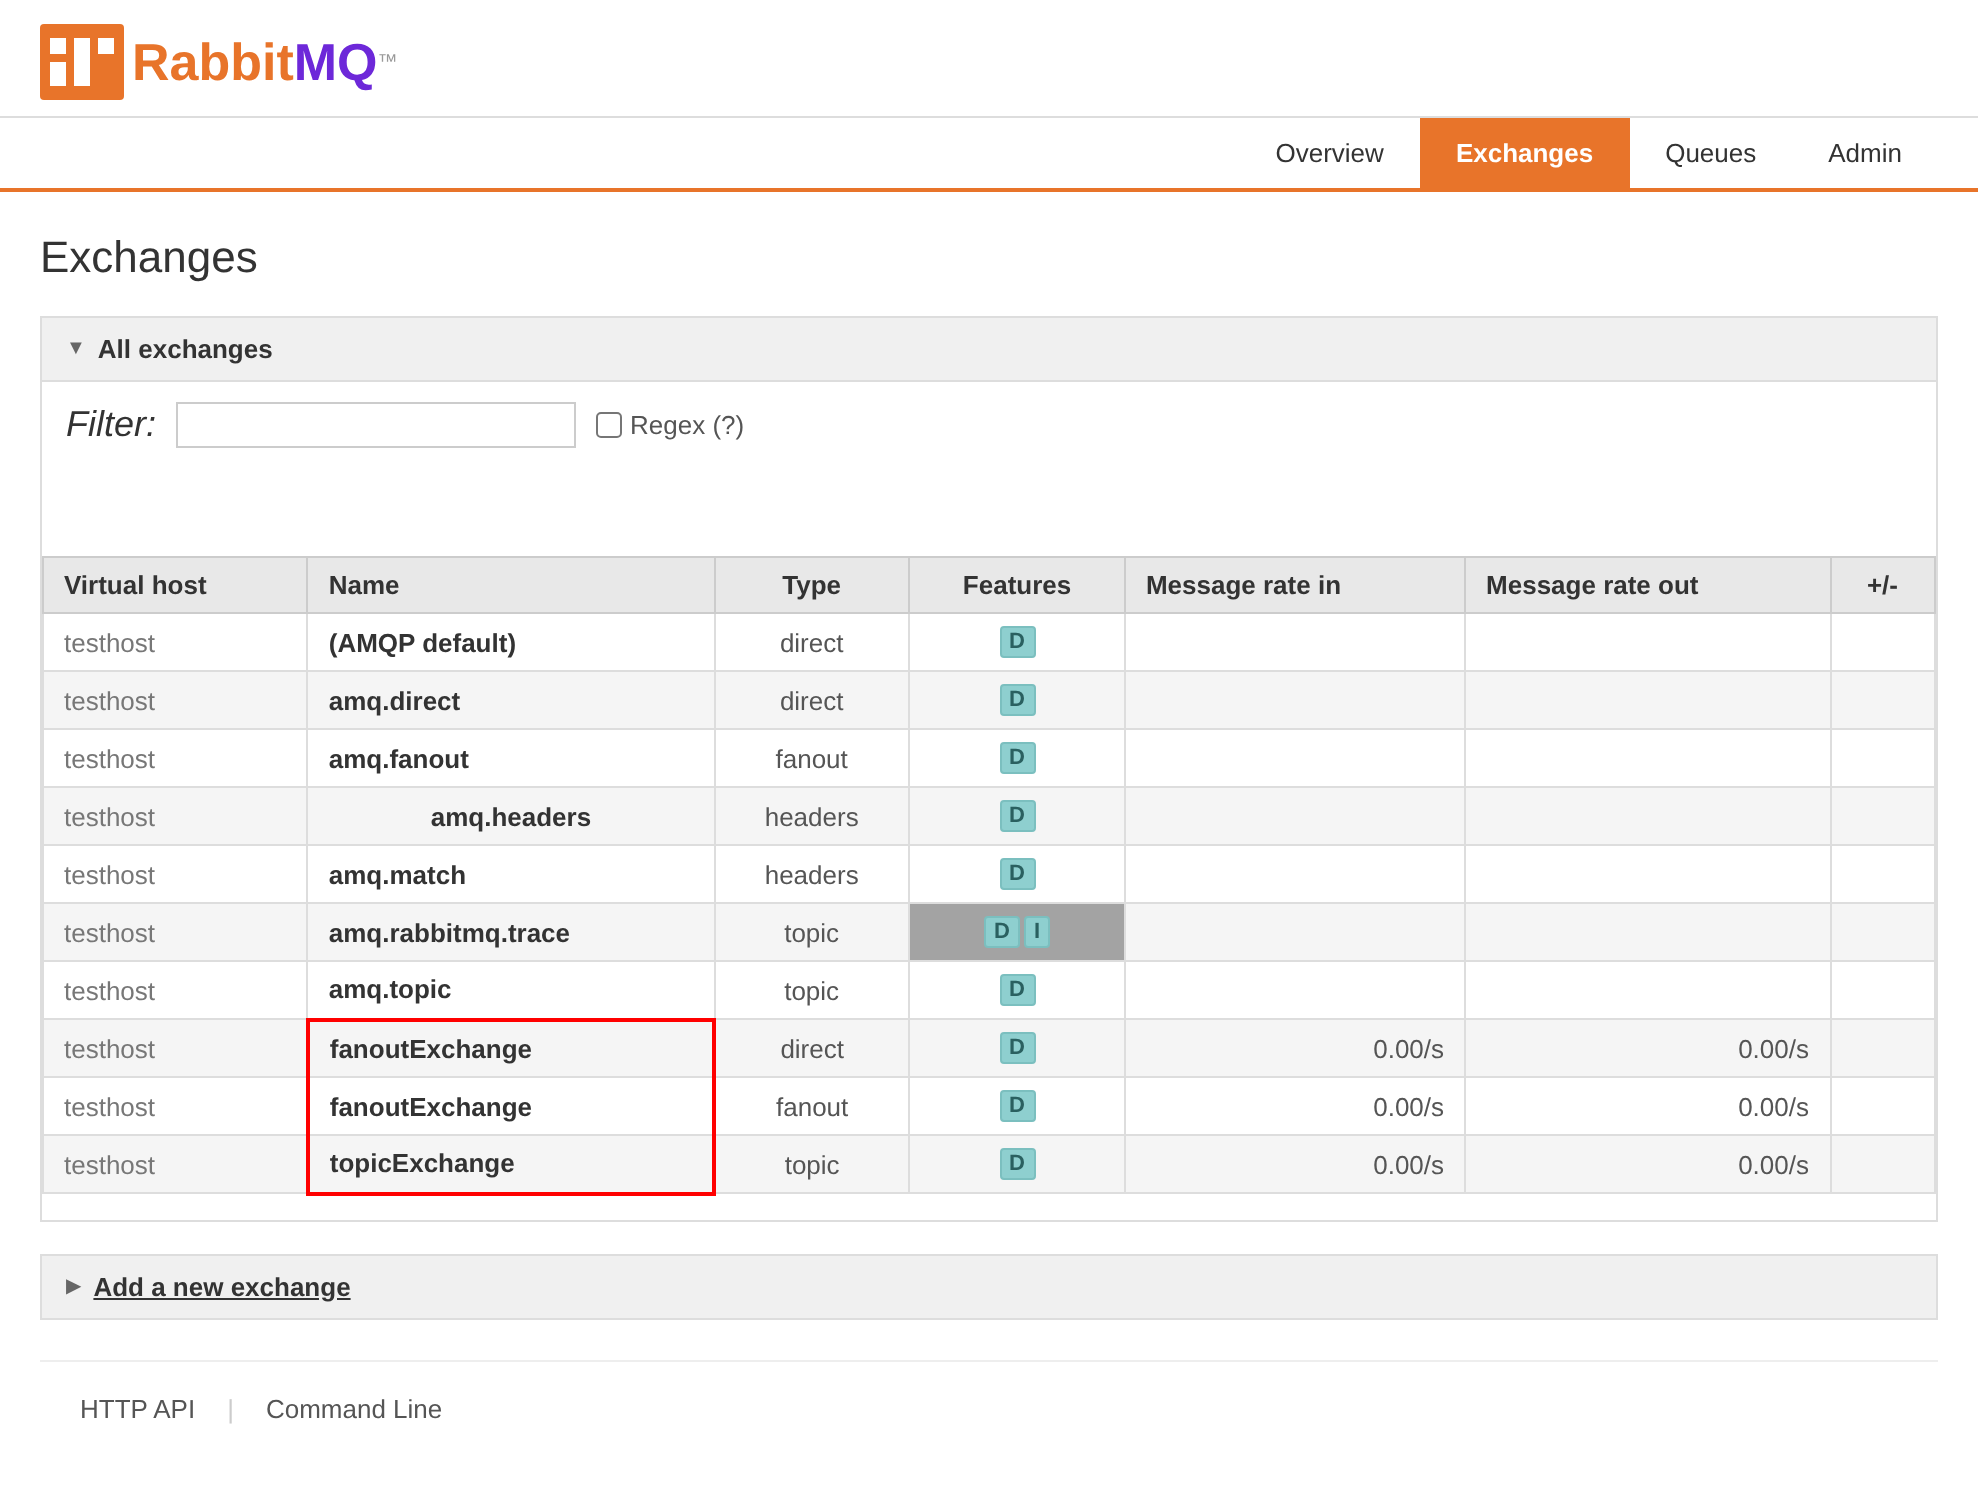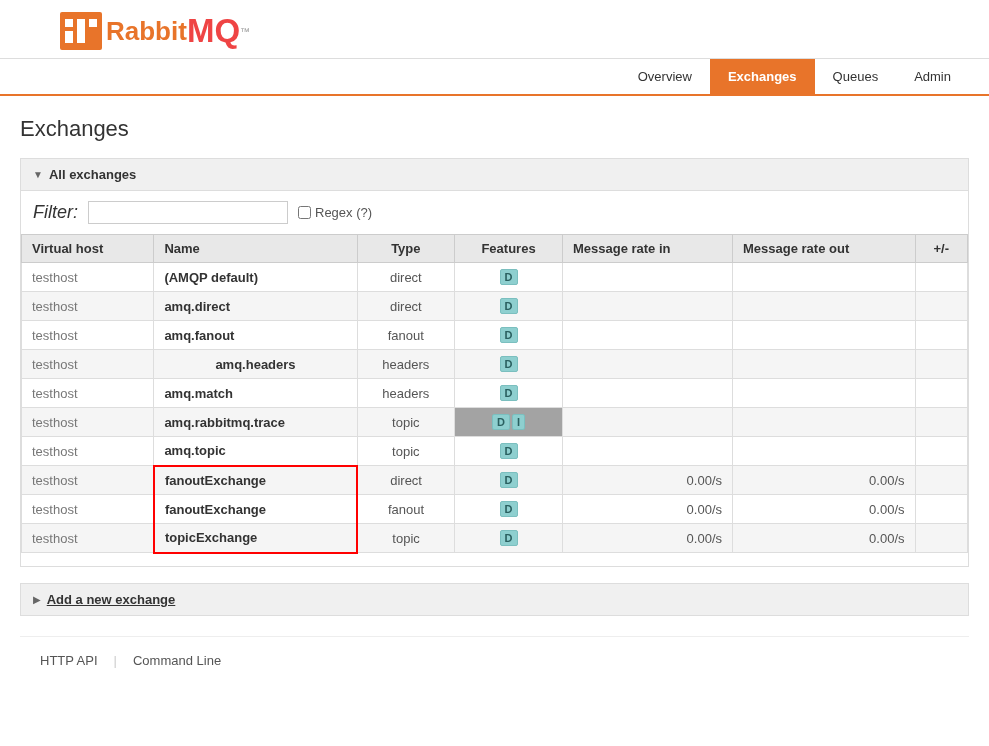--- a/index.html
+++ b/index.html
@@ -1,20 +1,20 @@
 <!DOCTYPE html>
 <html><head>
   <meta charset="utf-8">
   <style>
     * { box-sizing: border-box; margin: 0; padding: 0; }
     body { font-family: Arial, sans-serif; font-size: 13px; color: #333; background: #fff; }
 
     
     .header { padding: 12px 20px 8px; border-bottom: 1px solid #ddd; }
-    .logo { display: flex; align-items: center; margin-left: 40px; }
+    .logo { display: flex; align-items: center; }
 
     
     .nav { display: flex; align-items: center; padding: 0 20px; border-bottom: 2px solid #e8742a; background: #fff; justify-content: flex-end; }
     .nav-item { padding: 10px 18px; font-size: 13px; color: #333; cursor: pointer; text-decoration: none; font-weight: normal; }
     .nav-item.active { background: #e8742a; color: #fff; font-weight: bold; }
 
     
     .content { padding: 20px 20px; }
     .page-title { font-size: 22px; font-weight: normal; color: #333; margin-bottom: 16px; }
 
@@ -86,21 +86,21 @@
     <div class="logo">
 
       <svg width="42" height="38" viewBox="0 0 42 38">
         <rect width="42" height="38" rx="2" fill="#e8742a"></rect>
         <rect x="5" y="7" width="8" height="8" fill="white"></rect>
         <rect x="5" y="19" width="8" height="12" fill="white"></rect>
         <rect x="17" y="7" width="8" height="24" fill="white"></rect>
         <rect x="29" y="7" width="8" height="8" fill="white"></rect>
       </svg>
       <span style="font-size:26px; font-weight:bold; color:#e8742a; margin-left:4px;">Rabbit</span>
-        <span style="font-size:33px; font-weight:bold; color:#ef4444;">MQ</span>
+        <span style="font-size:26px; font-weight:bold; color:#6d28d9;">MQ</span>
         <span style="font-size:10px; color:#999; vertical-align:super;">™</span>
     </div>
   </div>
 
   <nav class="nav">
     <a class="nav-item">Overview</a>
     <a class="nav-item active">Exchanges</a>
     <a class="nav-item">Queues</a>
     <a class="nav-item">Admin</a>
   </nav>
@@ -117,21 +117,21 @@
 
     <div class="filter-row">
       <label class="filter-label">Filter:</label>
       <input class="filter-input" type="text" style="">
       <label class="regex-label">
         <input type="checkbox" style="">
         <span>Regex (?)</span>
       </label>
     </div>
 
-    <div style="padding: 0 0 12px 0;">
+    <div style="padding: 0 0 12px 0; margin-top: 44px;">
       <table class="exchange-table">
         <thead>
           <tr>
             <th>Virtual host</th>
             <th>Name</th>
             <th class="center">Type</th>
             <th class="center">Features</th>
             <th>Message rate in</th>
             <th>Message rate out</th>
             <th class="center">+/-</th>

